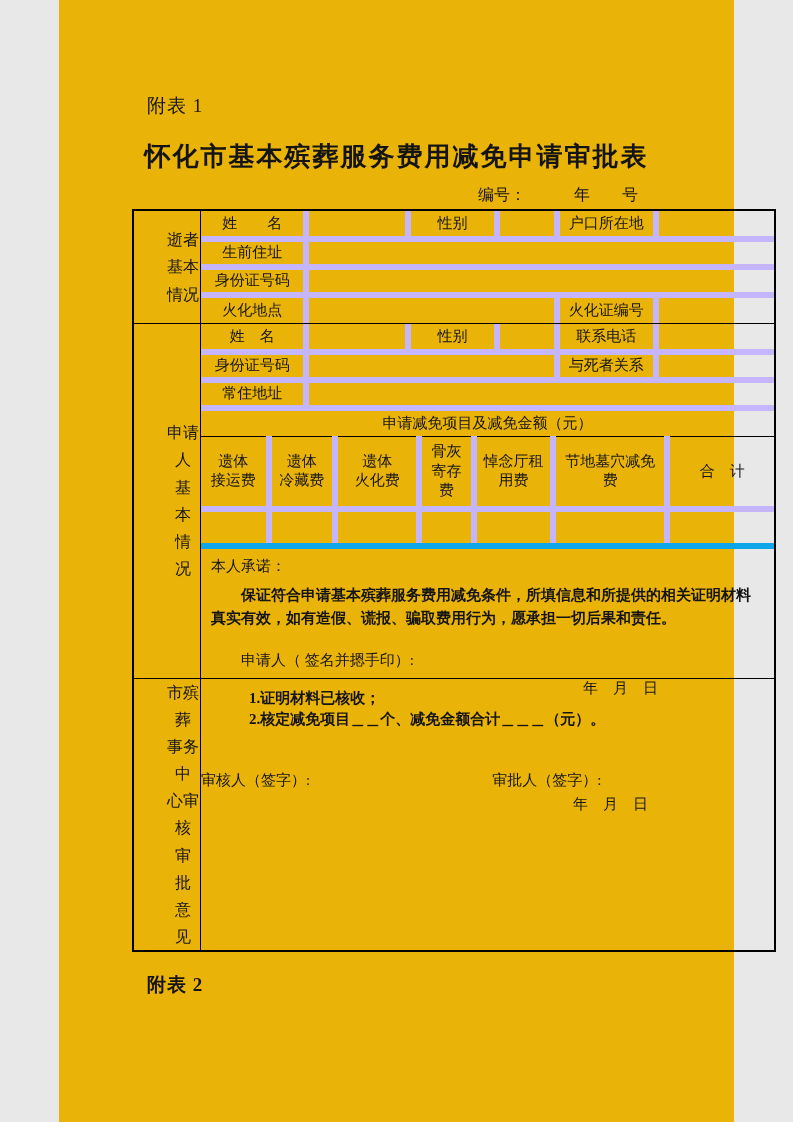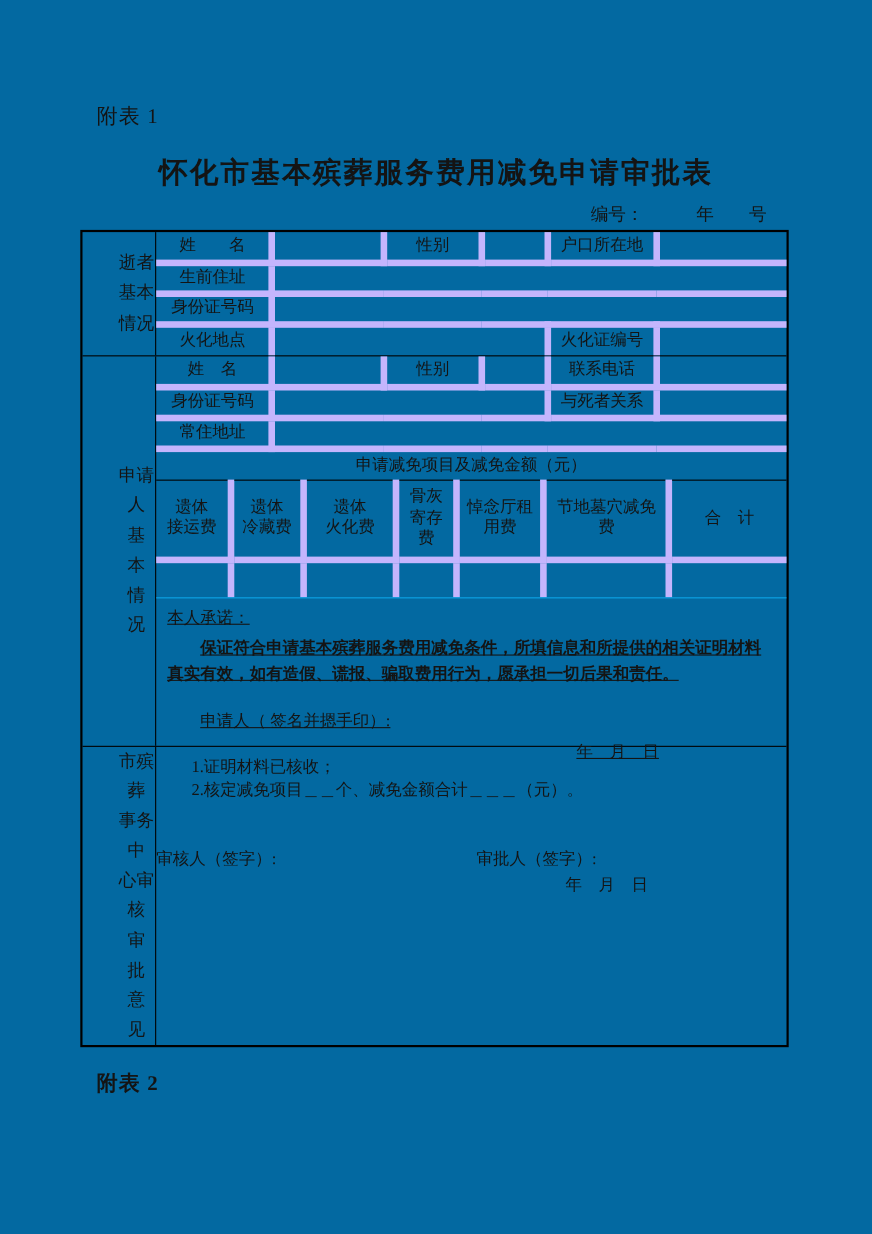--- a/index.html
+++ b/index.html
@@ -1,21 +1,21 @@
 <!DOCTYPE html>
 <html><head>
 <meta charset="utf-8">
 <style>
   * { margin:0; padding:0; box-sizing:border-box; }
   html,body { background:#e8e8e8; }
   .page {
     position:relative;
-    width:793px; height:1122px;
+    width:675px; height:1122px;
     margin:0 auto;
-    background:#0369a1;
+    background:#eab308;
     color:#141414;
     font-family:"Liberation Serif", serif;
   }
   .fubiao { position:absolute; left:88px; font-size:19px; letter-spacing:1px; }
   .fubiao.top { top:93px; }
   .fubiao.bottom { top:972px;font-weight:bold; }
   .doc-title {
     position:absolute; top:139px; left:0; width:100%;
     text-align:center; font-size:26px; font-weight:700;
     font-family:"Liberation Sans", sans-serif;
@@ -50,33 +50,32 @@
     overflow:hidden;
   }
   table.grid tr td:first-child { border-left:0; }
   table.grid tr td:last-child  { border-right:0; }
   table.grid tr:first-child td { border-top:0; }
   table.grid tr:last-child td  { border-bottom:0; }
   table.grid.fee { border-top:1px solid #000; }
   table.grid.fee td.fee-head { height:72px; padding:2px 2px; }
   table.grid.fee td.fee-val  { height:34px; }
   .commit {
-    border-top:1px solid #0ea5e9;
+    border-top:6px solid #0ea5e9;
     height:135px; padding:8px 10px 6px 10px;
     font-size:15px;
-    text-decoration:underline;
   }
   .commit .pledge {
     font-weight:700; text-indent:2em; line-height:1.55;
     margin-top:8px; font-size:15px;
   }
   .commit .sign-line { margin-top:21px; margin-left:30px; }
   .commit .date-line { margin-top:9px; margin-left:372px; white-space:pre; }
   .review-content { flex:1; min-width:0; position:relative; height:177px; font-size:15px; }
-  .review-item { font-weight:400; margin-left:32px; line-height:1.45; }
+  .review-item { font-weight:700; margin-left:48px; line-height:1.45; }
   .review-item.first { margin-top:9px; }
   .signer-row { display:flex; margin-top:40px; }
   .signer-row .reviewer { }
   .signer-row .approver { margin-left:182px; }
   .seal-line { margin-top:22px; margin-left:360px; }
   .review-date { margin-top:5px; margin-left:372px; white-space:pre; }
   .notes {
     position:absolute; left:88px; top:902px;
     font-size:14.5px; display:flex; line-height:1.6;
   }

